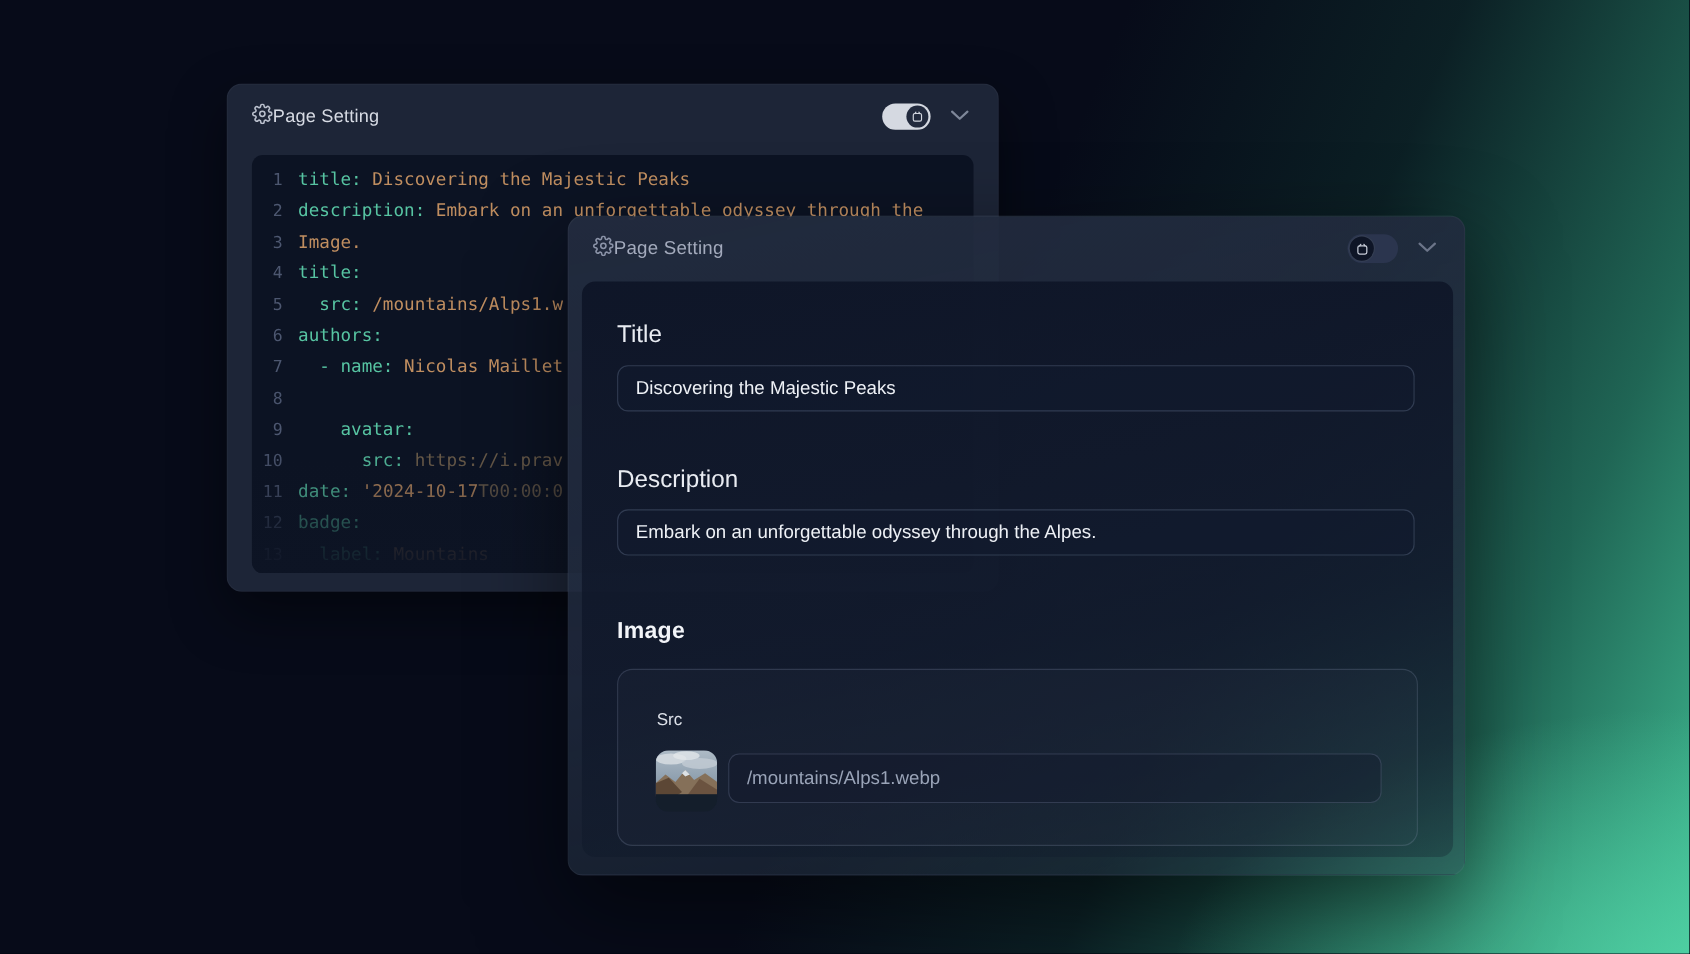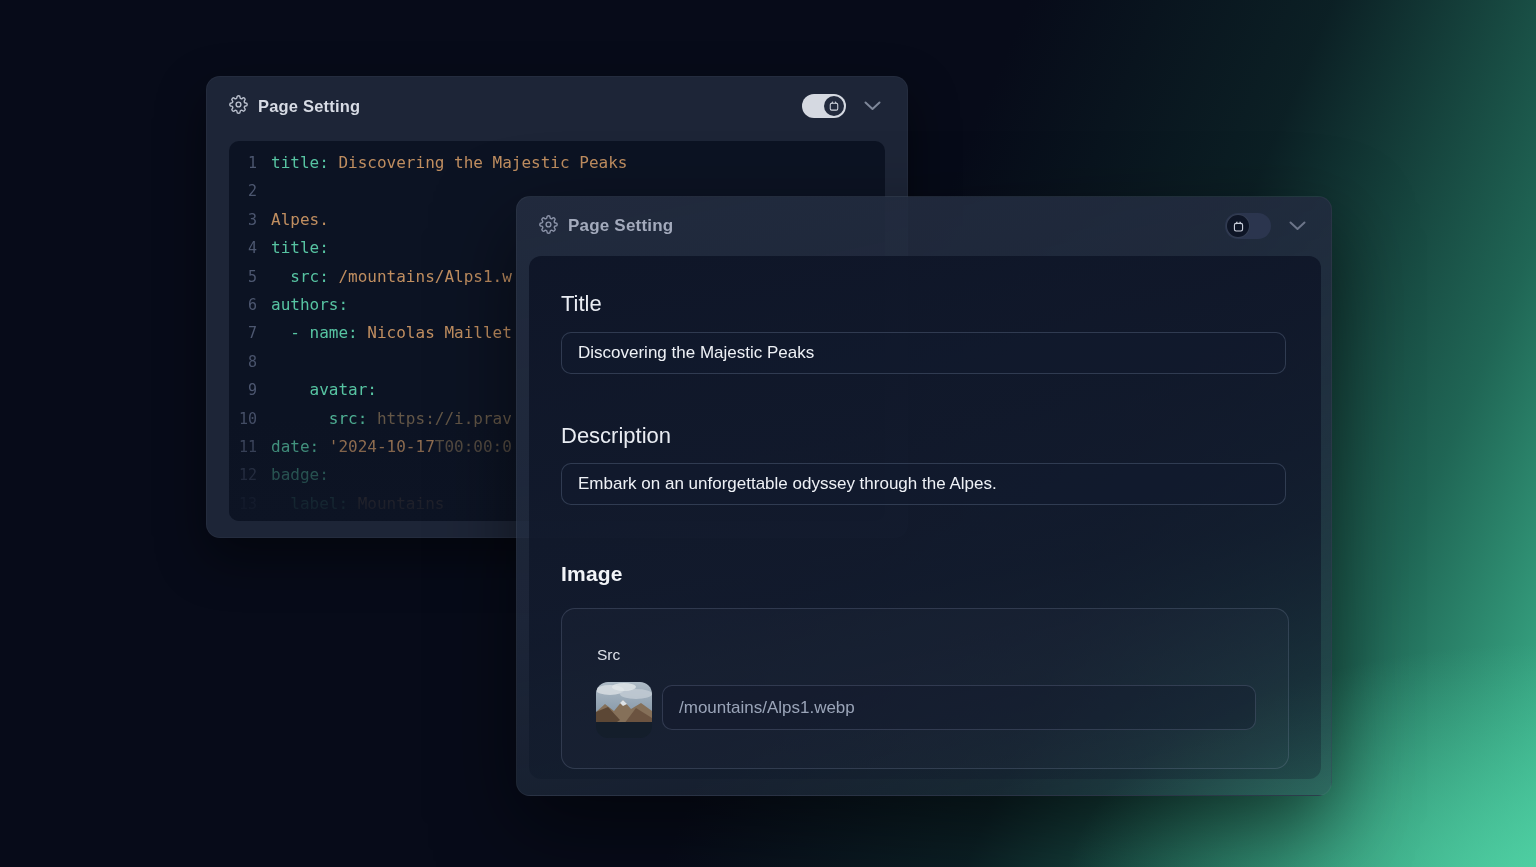--- a/index.html
+++ b/index.html
@@ -13,21 +13,21 @@
   .glow-beam { position:absolute; inset:0;
     background:linear-gradient(113deg, rgba(7,11,25,0) 54%, rgba(20,70,58,0.35) 70%, rgba(42,140,110,0.7) 86%, rgba(66,196,152,0.95) 100%);
   }
   .glow-corner { position:absolute; inset:0;
     background:radial-gradient(44% 40% at 101% 103%, rgba(84,214,168,0.8), rgba(84,214,168,0) 72%);
   }
   
   .panel-header { display:flex; align-items:center; height:58px; padding:0 26px 0 22px; }
   .gear { flex:none; }
   .spacer { flex:1; }
-  .panel-title { margin-left:10px; font-weight:700; letter-spacing:.2px; }
+  .panel-title { font-weight:400; letter-spacing:.2px; }
   .chevron { margin-left:18px; flex:none; cursor:pointer; }
   .toggle { position:relative; flex:none; cursor:pointer; }
   .knob { position:absolute; border-radius:50%; display:flex; align-items:center; justify-content:center; }
   
   .panel-back {
     position:absolute; left:206px; top:76px; width:702px; height:462px;
     background:#1d2537; border-radius:14px;
     border:1px solid rgba(255,255,255,0.035);
     box-shadow:0 20px 50px rgba(0,0,0,0.45);
   }
@@ -113,22 +113,22 @@
       </span>
       <span class="chevron">
         <svg width="17" height="10" viewBox="0 0 17 10" fill="none" stroke="#7e8799" stroke-width="2" stroke-linecap="round" stroke-linejoin="round">
           <path d="M1.5 1.5 L8.5 8 L15.5 1.5"></path>
         </svg>
       </span>
     </div>
     <div class="editor">
       <div>
           <div class="code-row" style="opacity: 1;"><span class="ln">1</span><span><span class="tok-k">title:</span><span class="tok-v"> Discovering the Majestic Peaks</span></span></div>
-          <div class="code-row" style="opacity: 1;"><span class="ln">2</span></div>
-          <div class="code-row" style="opacity: 1;"><span class="ln">3</span><span><span class="tok-v">Alpes.</span></span></div>
+          <div class="code-row" style="opacity: 1;"><span class="ln">2</span><span><span class="tok-k">description:</span><span class="tok-v"> Embark on an unforgettable odyssey through the</span></span></div>
+          <div class="code-row" style="opacity: 1;"><span class="ln">3</span><span><span class="tok-v">Image.</span></span></div>
           <div class="code-row" style="opacity: 1;"><span class="ln">4</span><span><span class="tok-k">title:</span></span></div>
           <div class="code-row" style="opacity: 1;"><span class="ln">5</span><span><span class="tok-i">  </span><span class="tok-k">src:</span><span class="tok-v"> /mountains/Alps1.w</span></span></div>
           <div class="code-row" style="opacity: 1;"><span class="ln">6</span><span><span class="tok-k">authors:</span></span></div>
           <div class="code-row" style="opacity: 1;"><span class="ln">7</span><span><span class="tok-i">  </span><span class="tok-k">- name:</span><span class="tok-v"> Nicolas Maillet</span></span></div>
           <div class="code-row" style="opacity: 0.95;"><span class="ln">8</span></div>
           <div class="code-row" style="opacity: 1;"><span class="ln">9</span><span><span class="tok-i">    </span><span class="tok-k">avatar:</span></span></div>
           <div class="code-row" style="opacity: 0.9;"><span class="ln">10</span><span><span class="tok-i">      </span><span class="tok-k">src:</span><span class="tok-d"> https://i.prav</span></span></div>
           <div class="code-row" style="opacity: 0.95;"><span class="ln">11</span><span><span class="tok-k">date:</span><span class="tok-v"> '2024-10-17</span><span class="tok-d">T00:00:0</span></span></div>
           <div class="code-row" style="opacity: 0.72;"><span class="ln">12</span><span><span class="tok-k">badge:</span></span></div>
           <div class="code-row" style="opacity: 0.42;"><span class="ln">13</span><span><span class="tok-i">  </span><span class="tok-k">label:</span><span class="tok-v"> Mountains</span></span></div>

